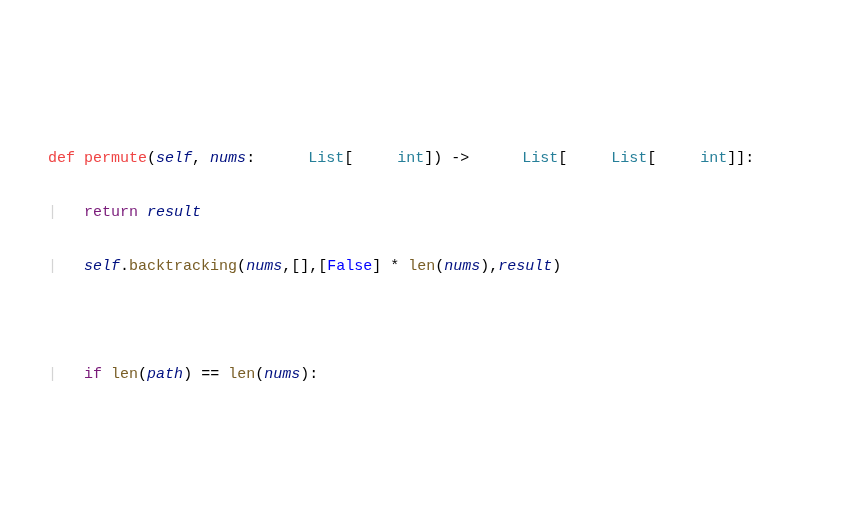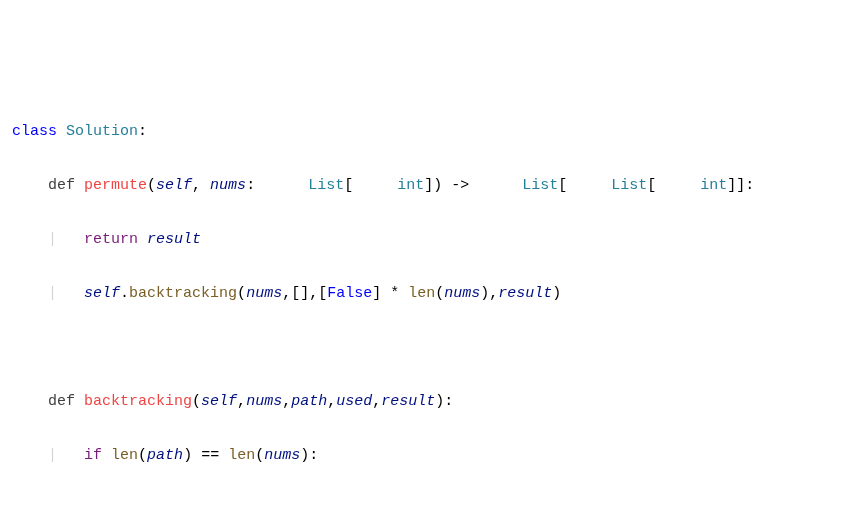--- a/index.html
+++ b/index.html
@@ -14,46 +14,45 @@
       background: #ffffff;
       color: #000000;
       padding: 10px 0 10px 12px;
       white-space: pre;
       position: relative;
     }
     .line {
       display: block;
       position: relative;
     }
-    .kw-def { color: #404040; }
+    .kw-def { color: #ef4444; }
     .kw-class { color: #0000ff; }
     .kw-return { color: #7a1b7a; }
     .kw-if { color: #7a1b7a; }
     .cls-name { color: #267f99; }
     .fn-name { color: #ef4444; }
     .fn-call { color: #795e26; }
     .param { color: #001080; font-style: italic; }
     .type { color: #267f99; margin-left: 44px; }
     .const { color: #0000ff; }
     .guide {
       color: #d4d4d4;
       user-select: none;
     }
   </style>
 </head>
 <body>
 
 
 
-<div><span class="line"><span class="kw-class">class</span> <span class="cls-name">Solution</span><span>:</span></span>
+<div>
 <span class="line">    <span class="kw-def">def</span> <span class="fn-name">permute</span><span>(</span><span class="param">self</span><span>, </span><span class="param">nums</span><span>: </span><span class="type">List</span><span>[</span><span class="type">int</span><span>]) -&gt; </span><span class="type">List</span><span>[</span><span class="type">List</span><span>[</span><span class="type">int</span><span>]]:</span></span>
 <span class="line">    <span class="guide">|</span>   <span class="kw-return">return</span><span> </span><span class="param">result</span></span>
 <span class="line">    <span class="guide">|</span>   <span class="param">self</span><span>.</span><span class="fn-call">backtracking</span><span>(</span><span class="param">nums</span><span>,[],[</span><span class="const">False</span><span>] * </span><span class="fn-call">len</span><span>(</span><span class="param">nums</span><span>),</span><span class="param">result</span><span>)</span></span>
 <span class="line"> </span>
-<span class="line">    <span class="kw-def">def</span> <span class="fn-name">backtracking</span><span>(</span><span class="param">self</span><span>,</span><span class="param">nums</span><span>,</span><span class="param">path</span><span>,</span><span class="param">used</span><span>,</span><span class="param">result</span><span>):</span></span>
 <span class="line">    <span class="guide">|</span>   <span class="kw-if">if</span><span> </span><span class="fn-call">len</span><span>(</span><span class="param">path</span><span>) == </span><span class="fn-call">len</span><span>(</span><span class="param">nums</span><span>):</span></span>
 
 
 
 
 
 
 
 
 

